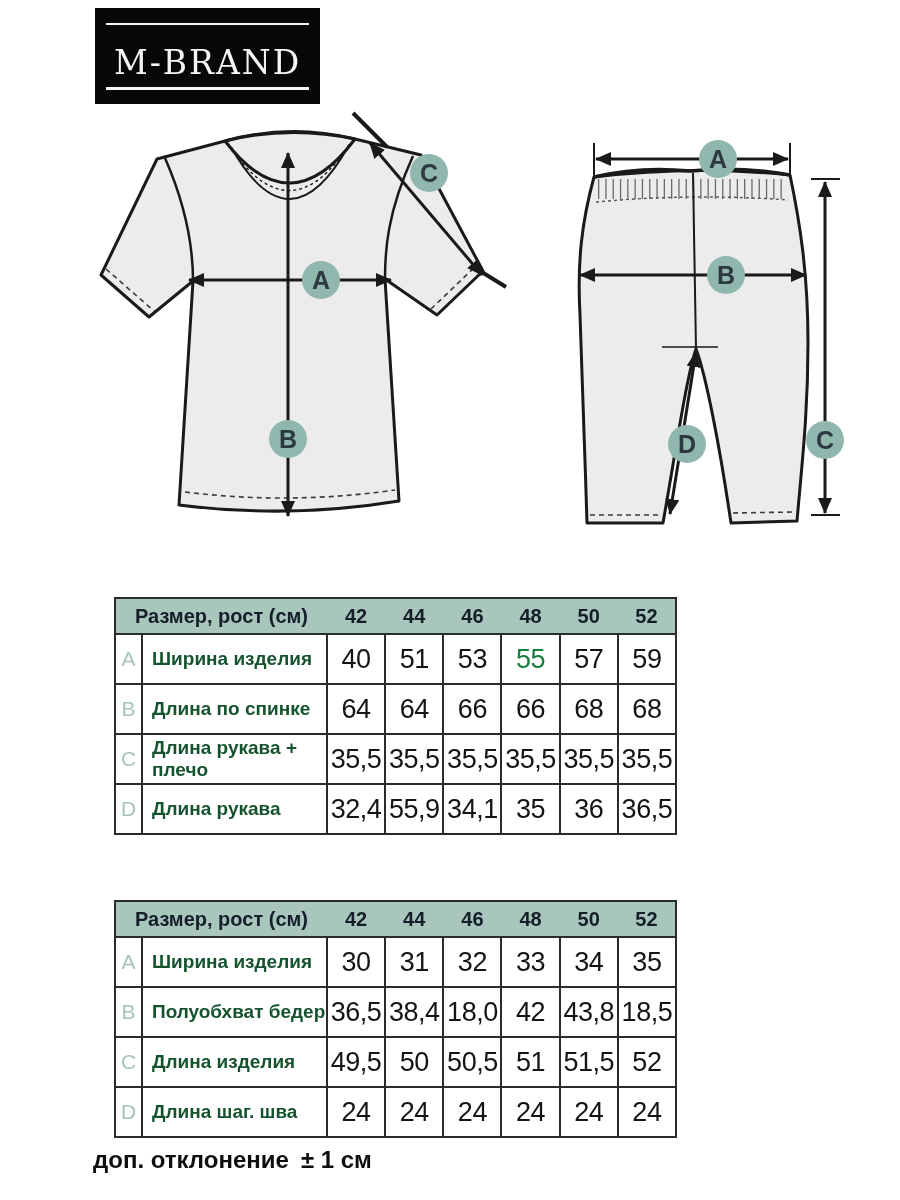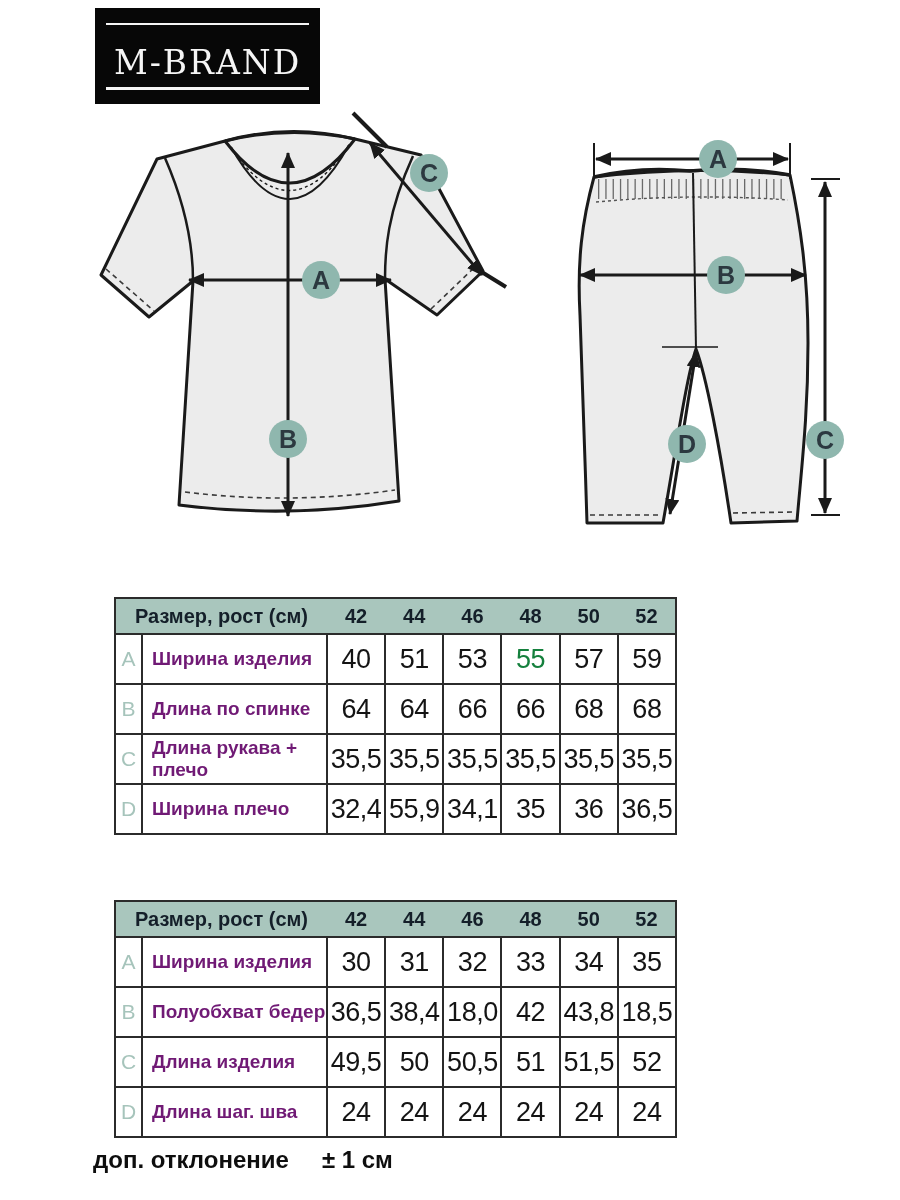--- a/index.html
+++ b/index.html
@@ -27,27 +27,27 @@
               border:2px solid #2b2b2b;margin-left:21px;}
   #table1{top:597px;}
   #table2{top:900px;}
   .c-letter{width:27px;} .c-label{width:185px;}
   .size-table thead tr{height:36px;}
   .size-table tbody tr{height:50px;}
   .size-table th{background:#a9c6bd;border-top:2px solid #2b2b2b;border-bottom:2px solid #2b2b2b;
                  font-size:20px;font-weight:bold;color:#141f29;text-align:center;padding:0;}
   .size-table td{border:2px solid #2b2b2b;padding:0;background:#fff;}
   td.letter{color:#a6c4bb;font-size:21px;text-align:center;}
-  td.rlabel{font-weight:bold;font-size:19px;color:#701a75;padding-left:9px;line-height:1.15;}
+  td.rlabel{font-weight:bold;font-size:19px;color:#14532d;padding-left:9px;line-height:1.15;}
   td.val{font-size:27px;color:#141414;text-align:center;letter-spacing:-0.5px;}
   td.val.muted{color:#15803d;}
 
   
   .footnote{position:absolute;left:93px;top:1146px;font-size:24px;font-weight:bold;color:#0e0e0e;}
-  .footnote .tolerance{margin-left:33px;}
+  .footnote .tolerance{margin-left:12px;}
 </style>
 </head>
 <body>
 
 <div class="canvas">
 
   <div class="logo">
     <div class="logo-text">M-BRAND</div>
   </div>
 
@@ -191,21 +191,21 @@
         <td class="rlabel">Длина рукава + плечо</td>
         <td class="val">35,5</td>
         <td class="val">35,5</td>
         <td class="val">35,5</td>
         <td class="val">35,5</td>
         <td class="val">35,5</td>
         <td class="val">35,5</td>
       </tr>
       <tr>
         <td class="letter">D</td>
-        <td class="rlabel">Ширина плечо</td>
+        <td class="rlabel">Длина рукава</td>
         <td class="val">32,4</td>
         <td class="val">55,9</td>
         <td class="val">34,1</td>
         <td class="val">35</td>
         <td class="val">36</td>
         <td class="val">36,5</td>
       </tr>
     </tbody>
   </table>
 

